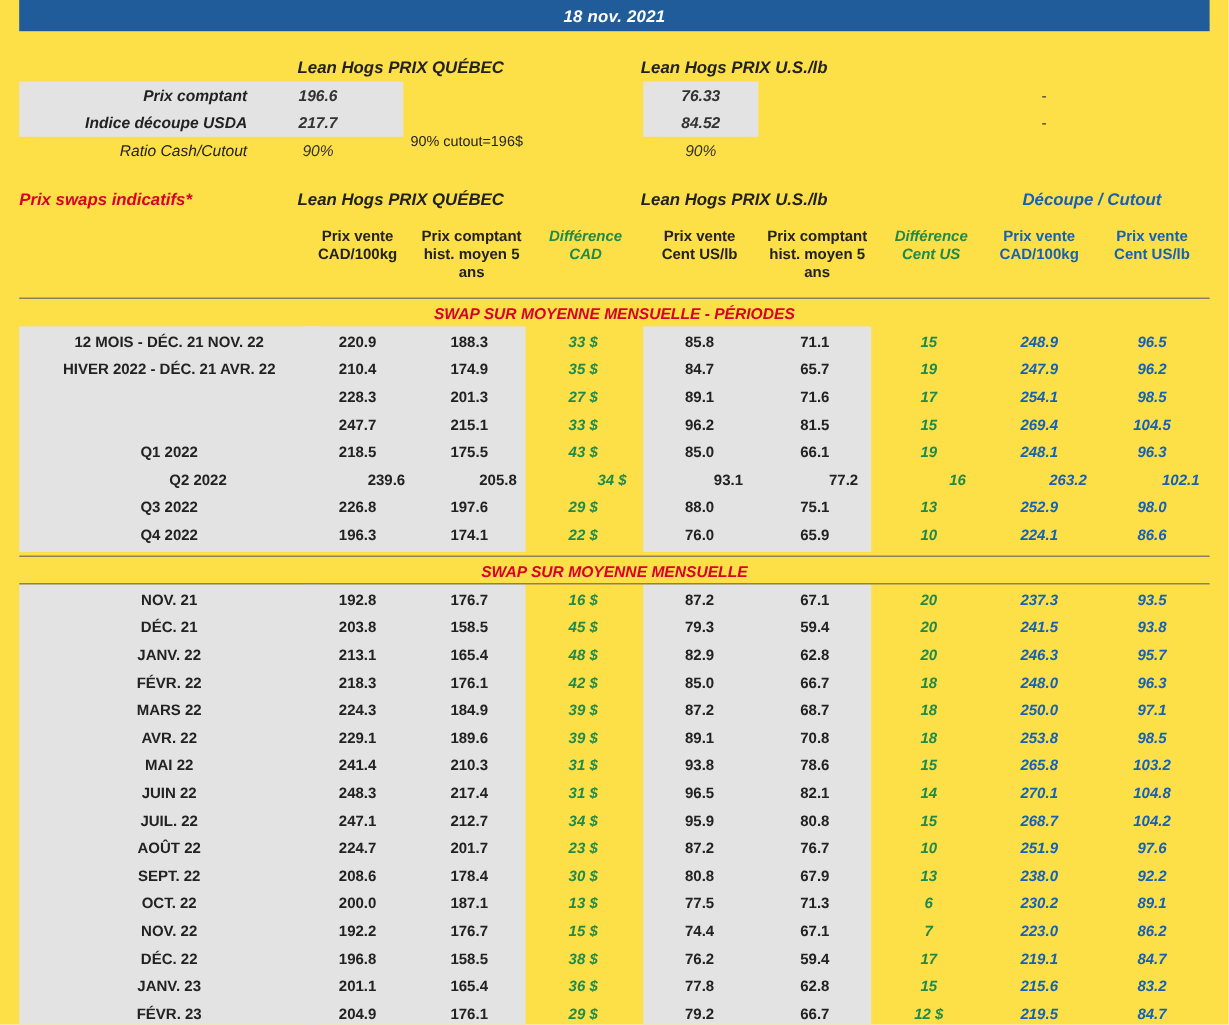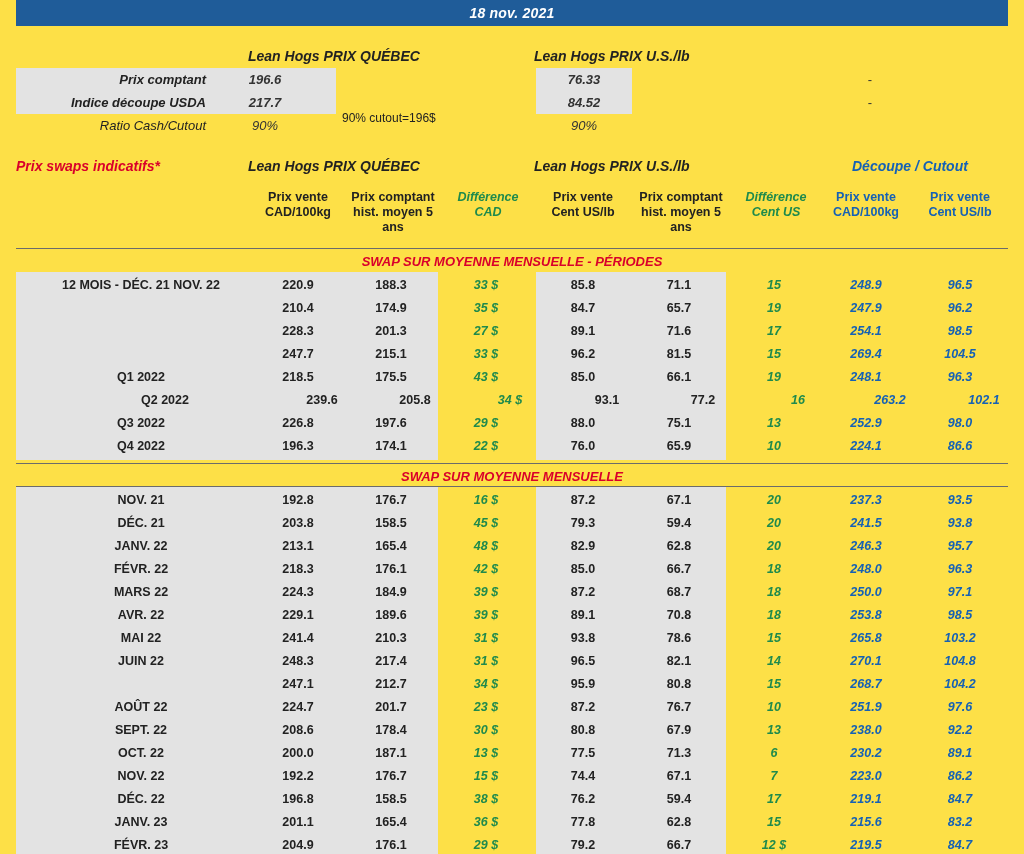--- a/index.html
+++ b/index.html
@@ -253,20 +253,21 @@
         <div class="cell c-qcv">220.9</div>
         <div class="cell c-qch">188.3</div>
         <div class="cell c-dcad">33 $</div>
         <div class="cell c-usv">85.8</div>
         <div class="cell c-ush">71.1</div>
         <div class="cell c-dus">15</div>
         <div class="cell c-cut1">248.9</div>
         <div class="cell c-cut2">96.5</div>
       </div>
       <div class="row" style="top: 297px;">
+        <div class="cell c-label">HIVER 2022 - DÉC. 21 AVR. 22</div>
         <div class="cell c-qcv">210.4</div>
         <div class="cell c-qch">174.9</div>
         <div class="cell c-dcad">35 $</div>
         <div class="cell c-usv">84.7</div>
         <div class="cell c-ush">65.7</div>
         <div class="cell c-dus">19</div>
         <div class="cell c-cut1">247.9</div>
         <div class="cell c-cut2">96.2</div>
       </div>
       <div class="row" style="top: 320px;">
@@ -421,20 +422,21 @@
         <div class="cell c-qcv">248.3</div>
         <div class="cell c-qch">217.4</div>
         <div class="cell c-dcad">31 $</div>
         <div class="cell c-usv">96.5</div>
         <div class="cell c-ush">82.1</div>
         <div class="cell c-dus">14</div>
         <div class="cell c-cut1">270.1</div>
         <div class="cell c-cut2">104.8</div>
       </div>
       <div class="row" style="top: 673px;">
+        <div class="cell c-label">JUIL. 22</div>
         <div class="cell c-qcv">247.1</div>
         <div class="cell c-qch">212.7</div>
         <div class="cell c-dcad">34 $</div>
         <div class="cell c-usv">95.9</div>
         <div class="cell c-ush">80.8</div>
         <div class="cell c-dus">15</div>
         <div class="cell c-cut1">268.7</div>
         <div class="cell c-cut2">104.2</div>
       </div>
       <div class="row" style="top: 696px;">

